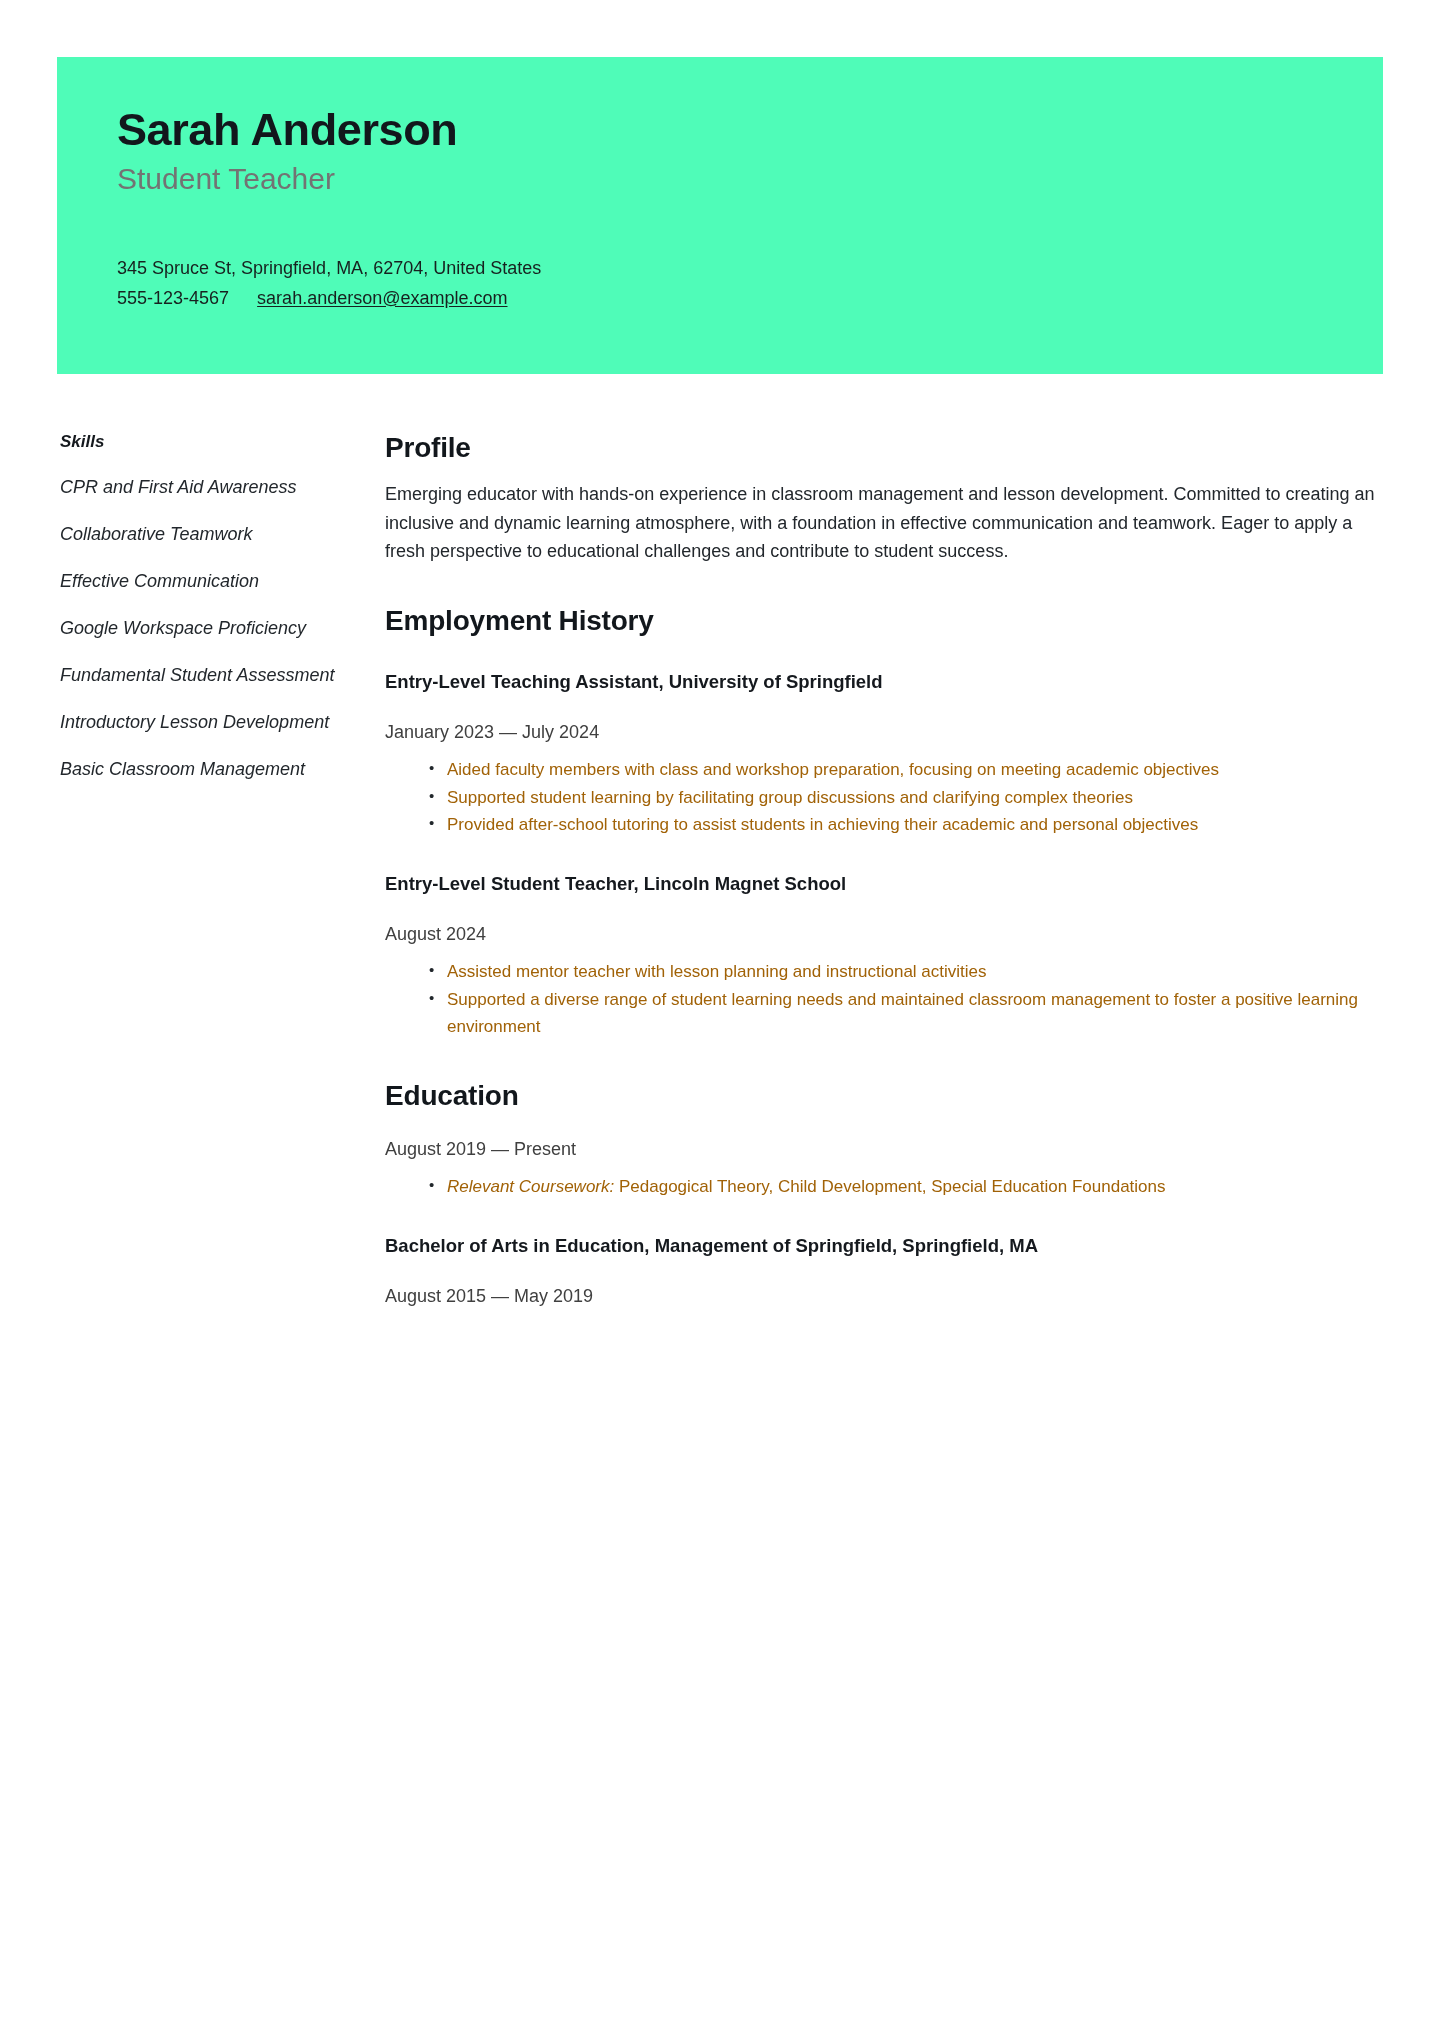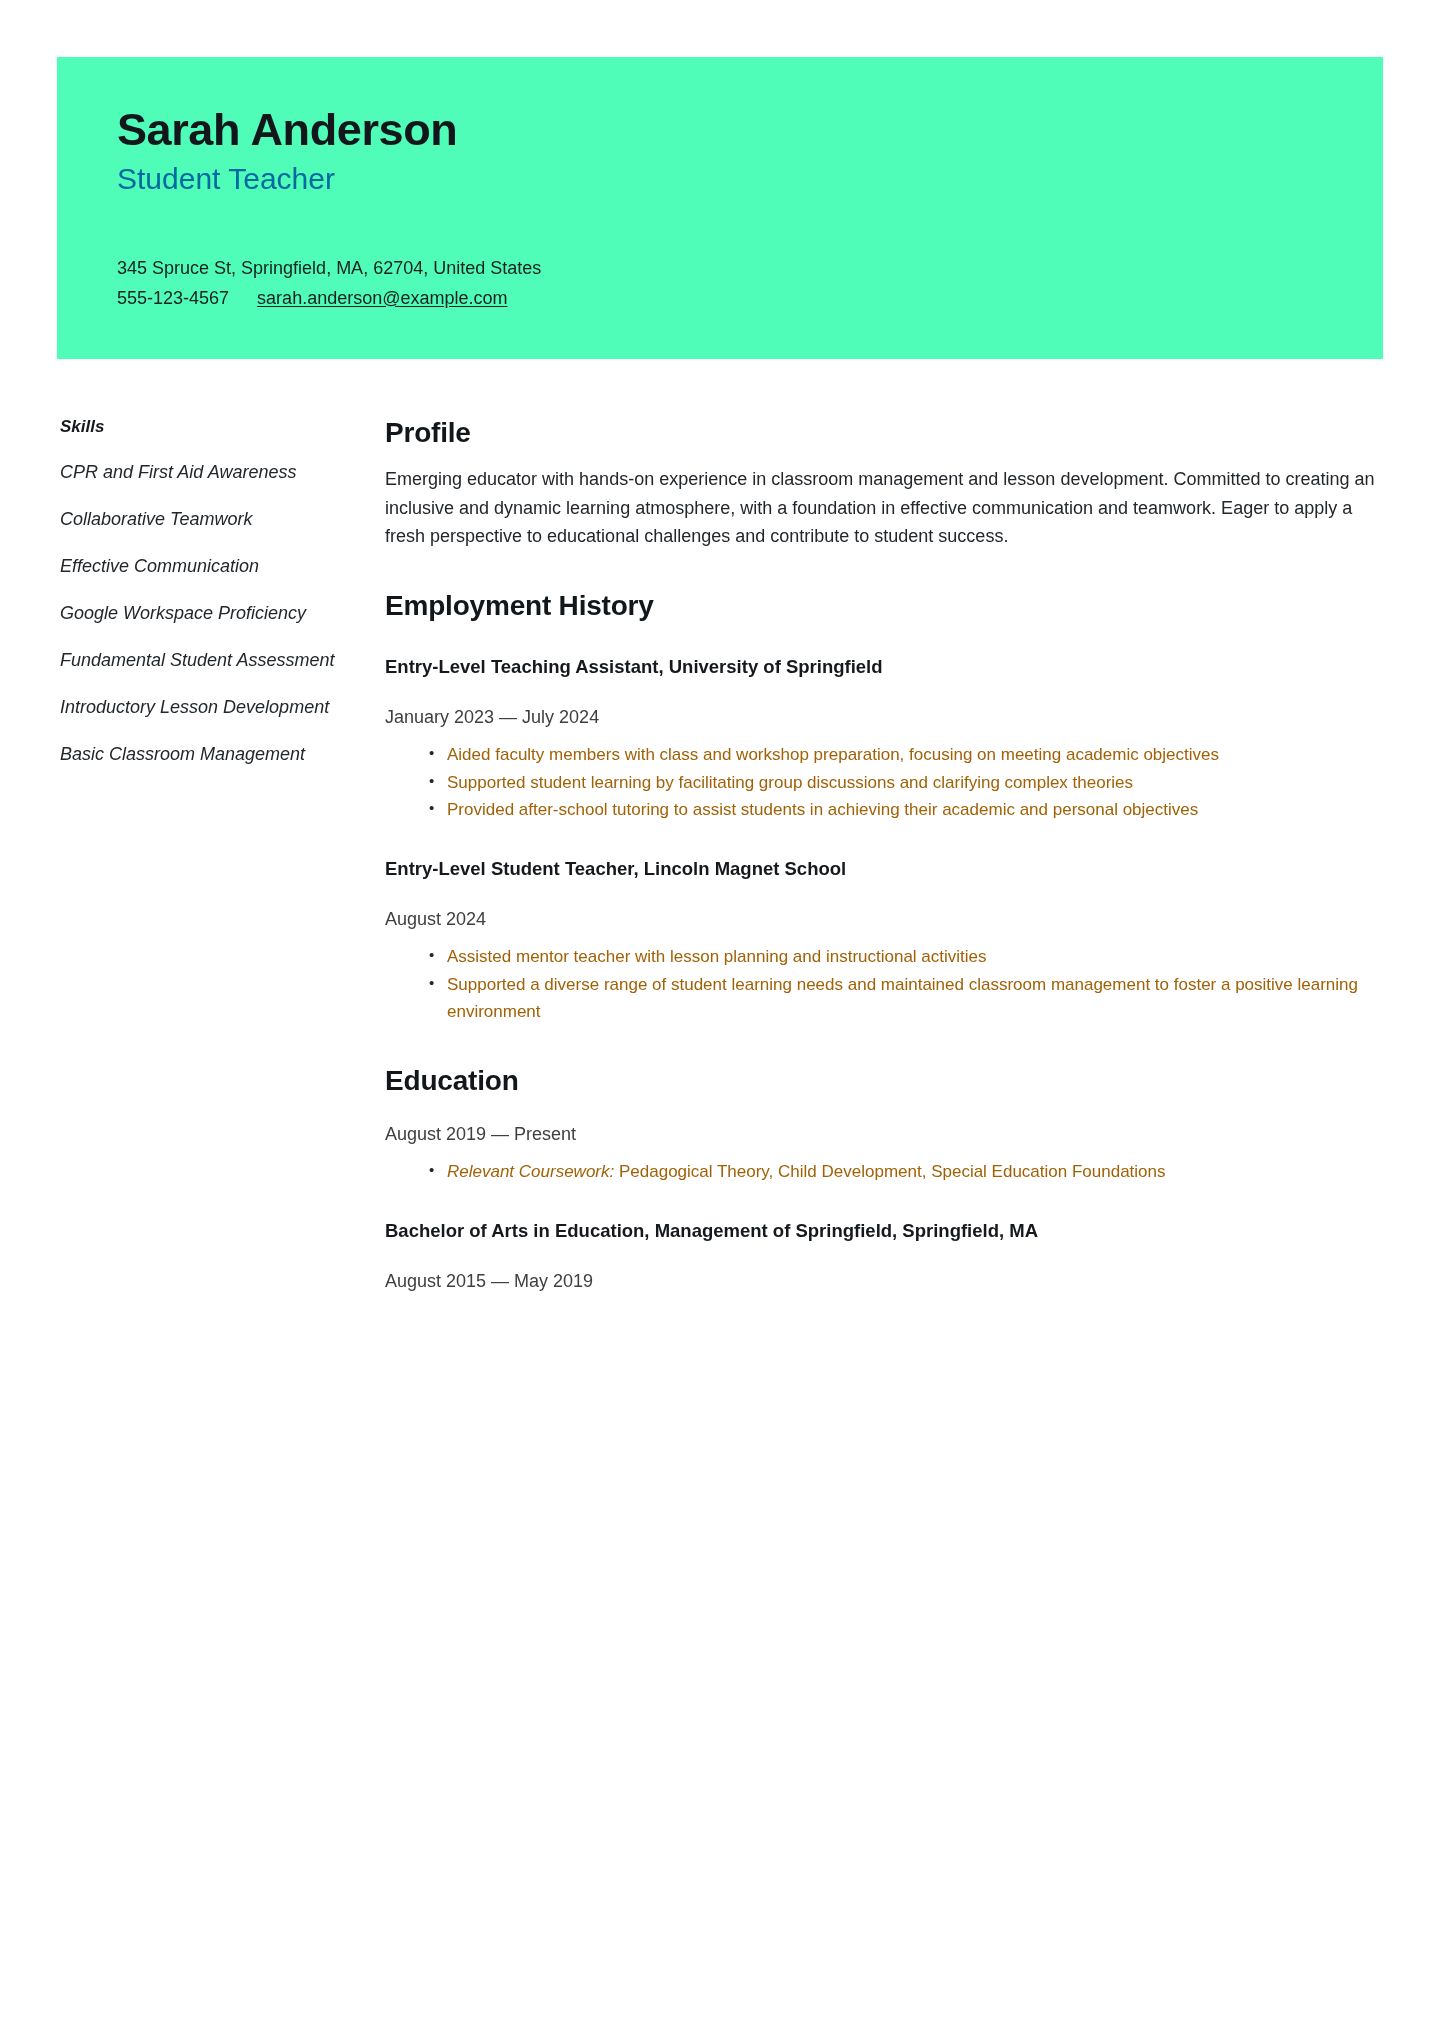--- a/index.html
+++ b/index.html
@@ -20,37 +20,37 @@
     width: 1440px;
     min-height: 2036px;
     background: #ffffff;
     padding: 0;
   }
 
   
   .header-banner {
     margin: 57px 57px 0 57px;
     background: #4ffcb8;
-    padding: 48px 60px 46px 60px;
+    padding: 48px 60px 61px 60px;
     min-height: 270px;
   }
 
   .name {
     font-size: 45px;
     font-weight: bold;
     letter-spacing: -0.4px;
     line-height: 1.12;
     color: #12171c;
   }
 
   .job-title {
     font-size: 30px;
     font-weight: normal;
     line-height: 1.25;
-    color: #0369a1;
+    color: #737373;
     margin-top: 5px;
   }
 
   .contact-block {
     margin-top: 56px;
     font-size: 18px;
     line-height: 1.65;
     color: #17211f;
   }
 

